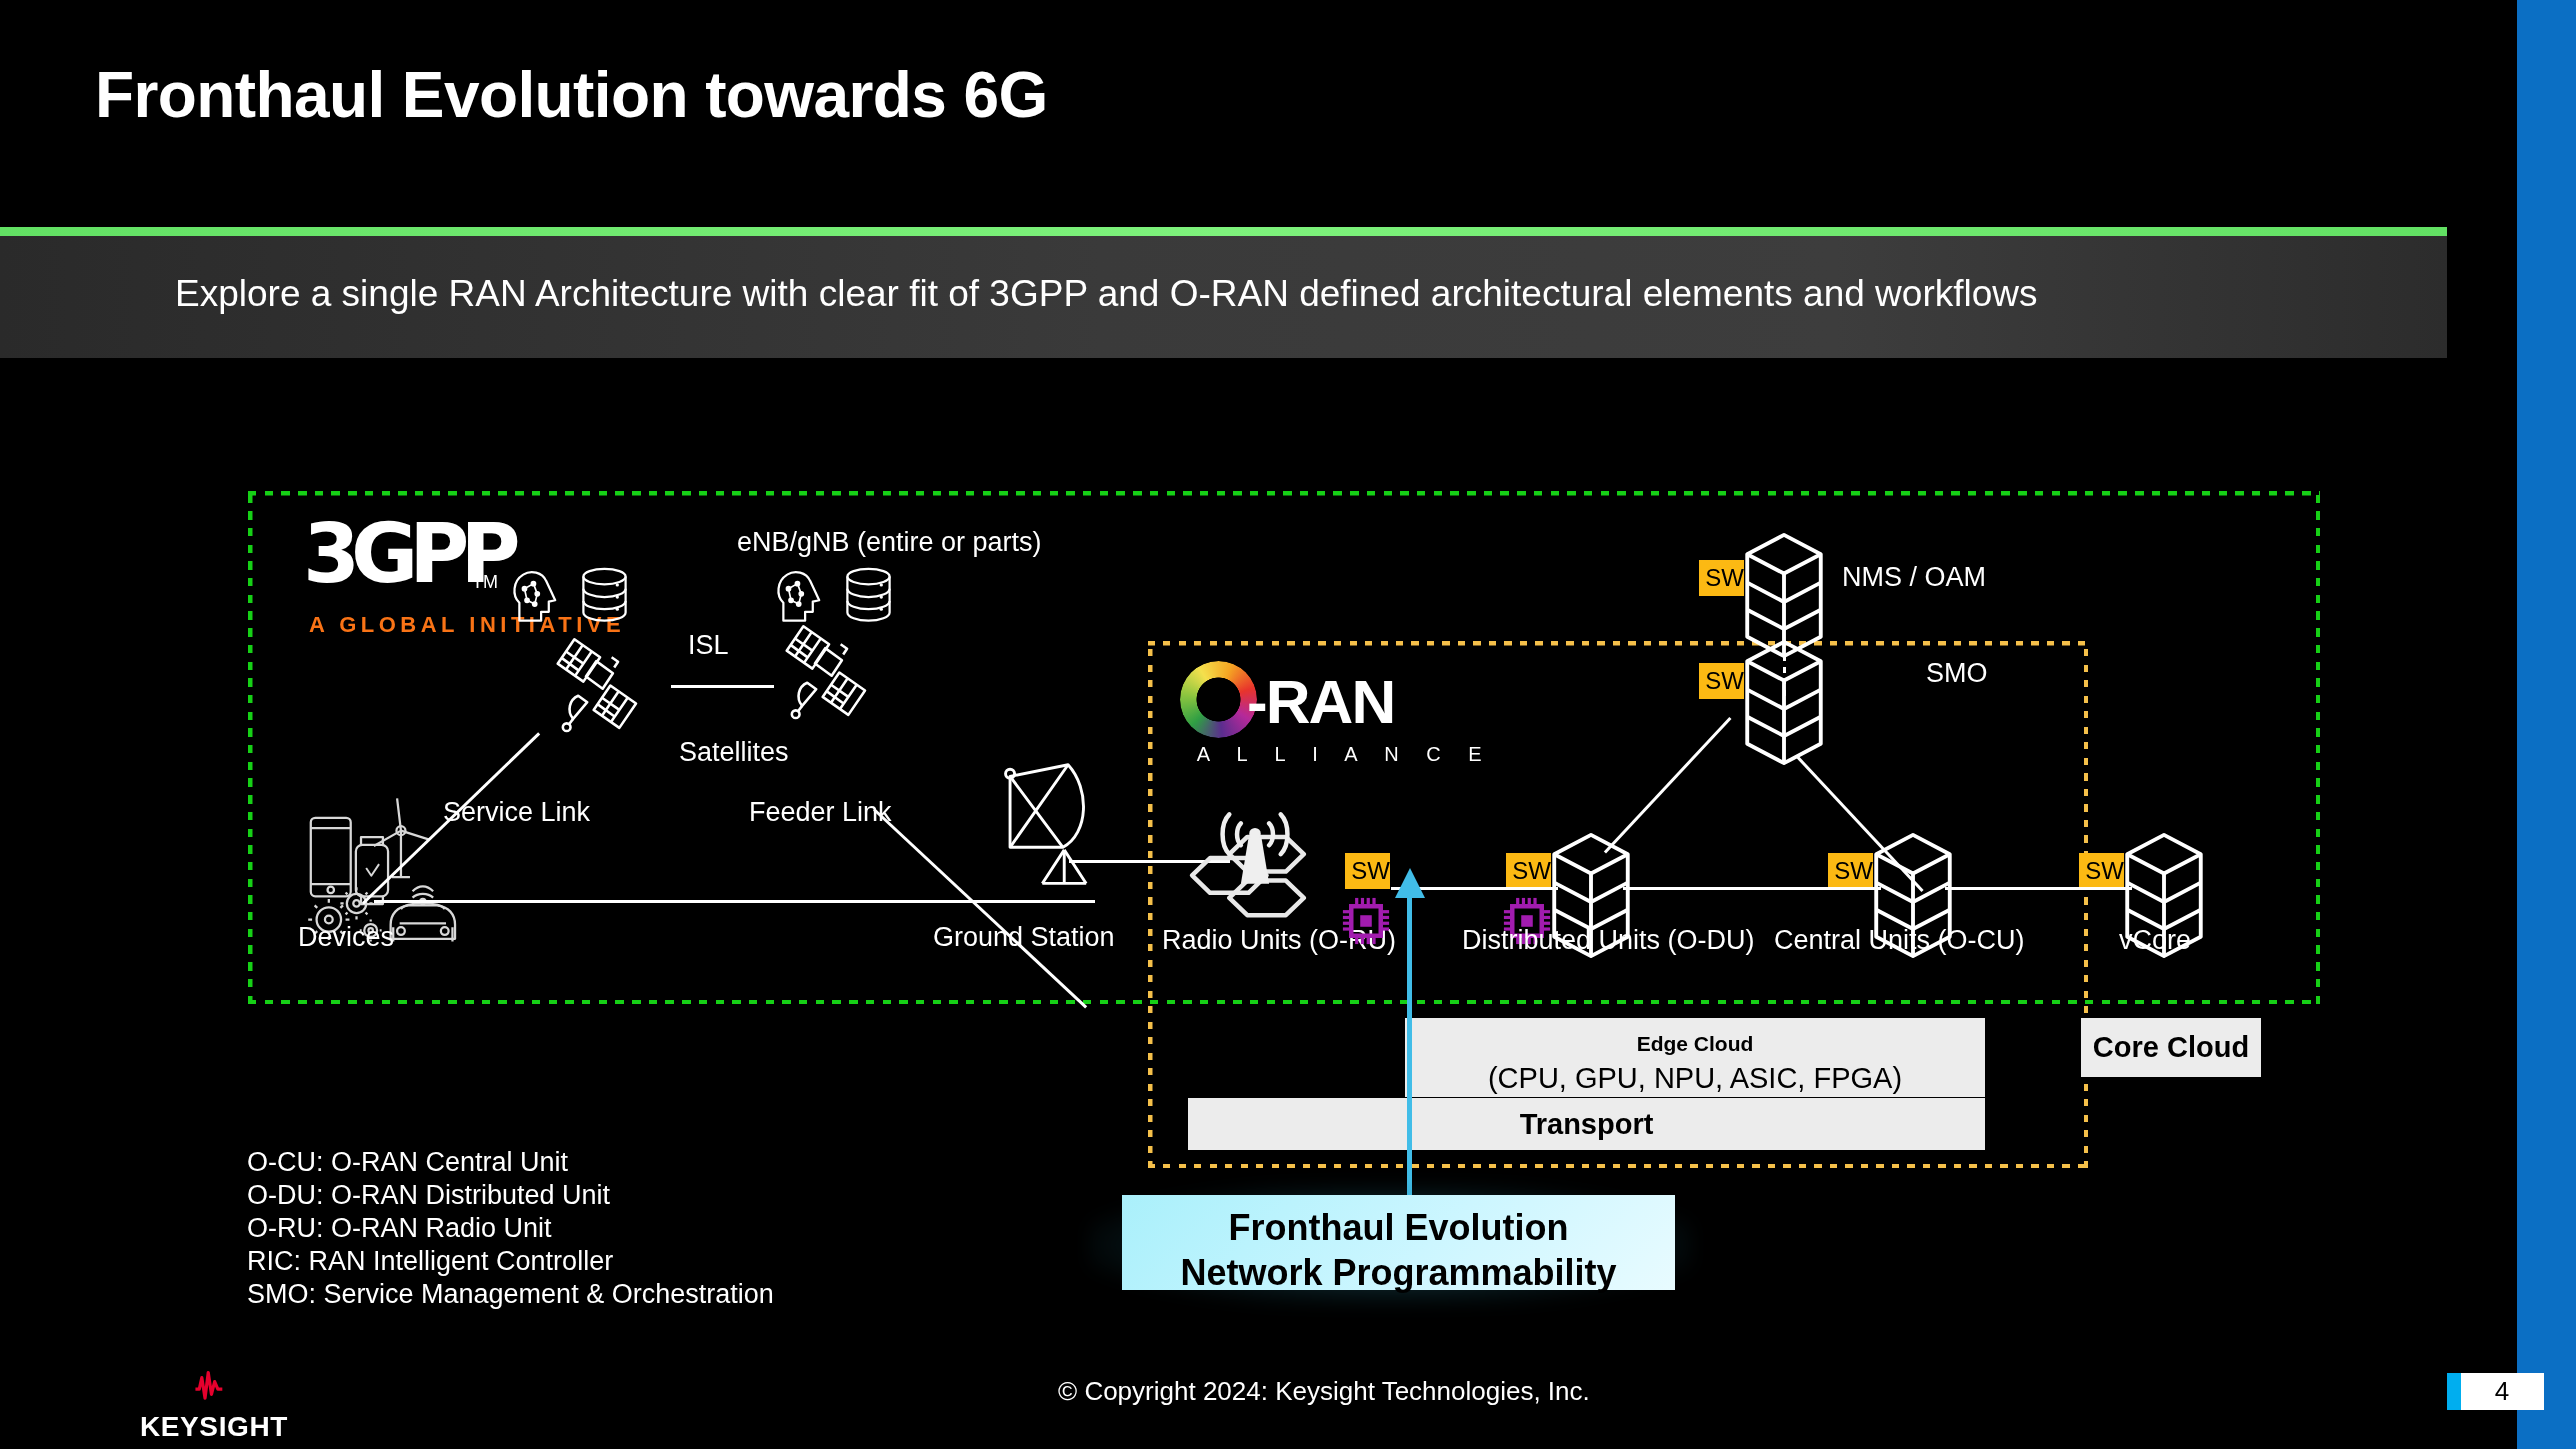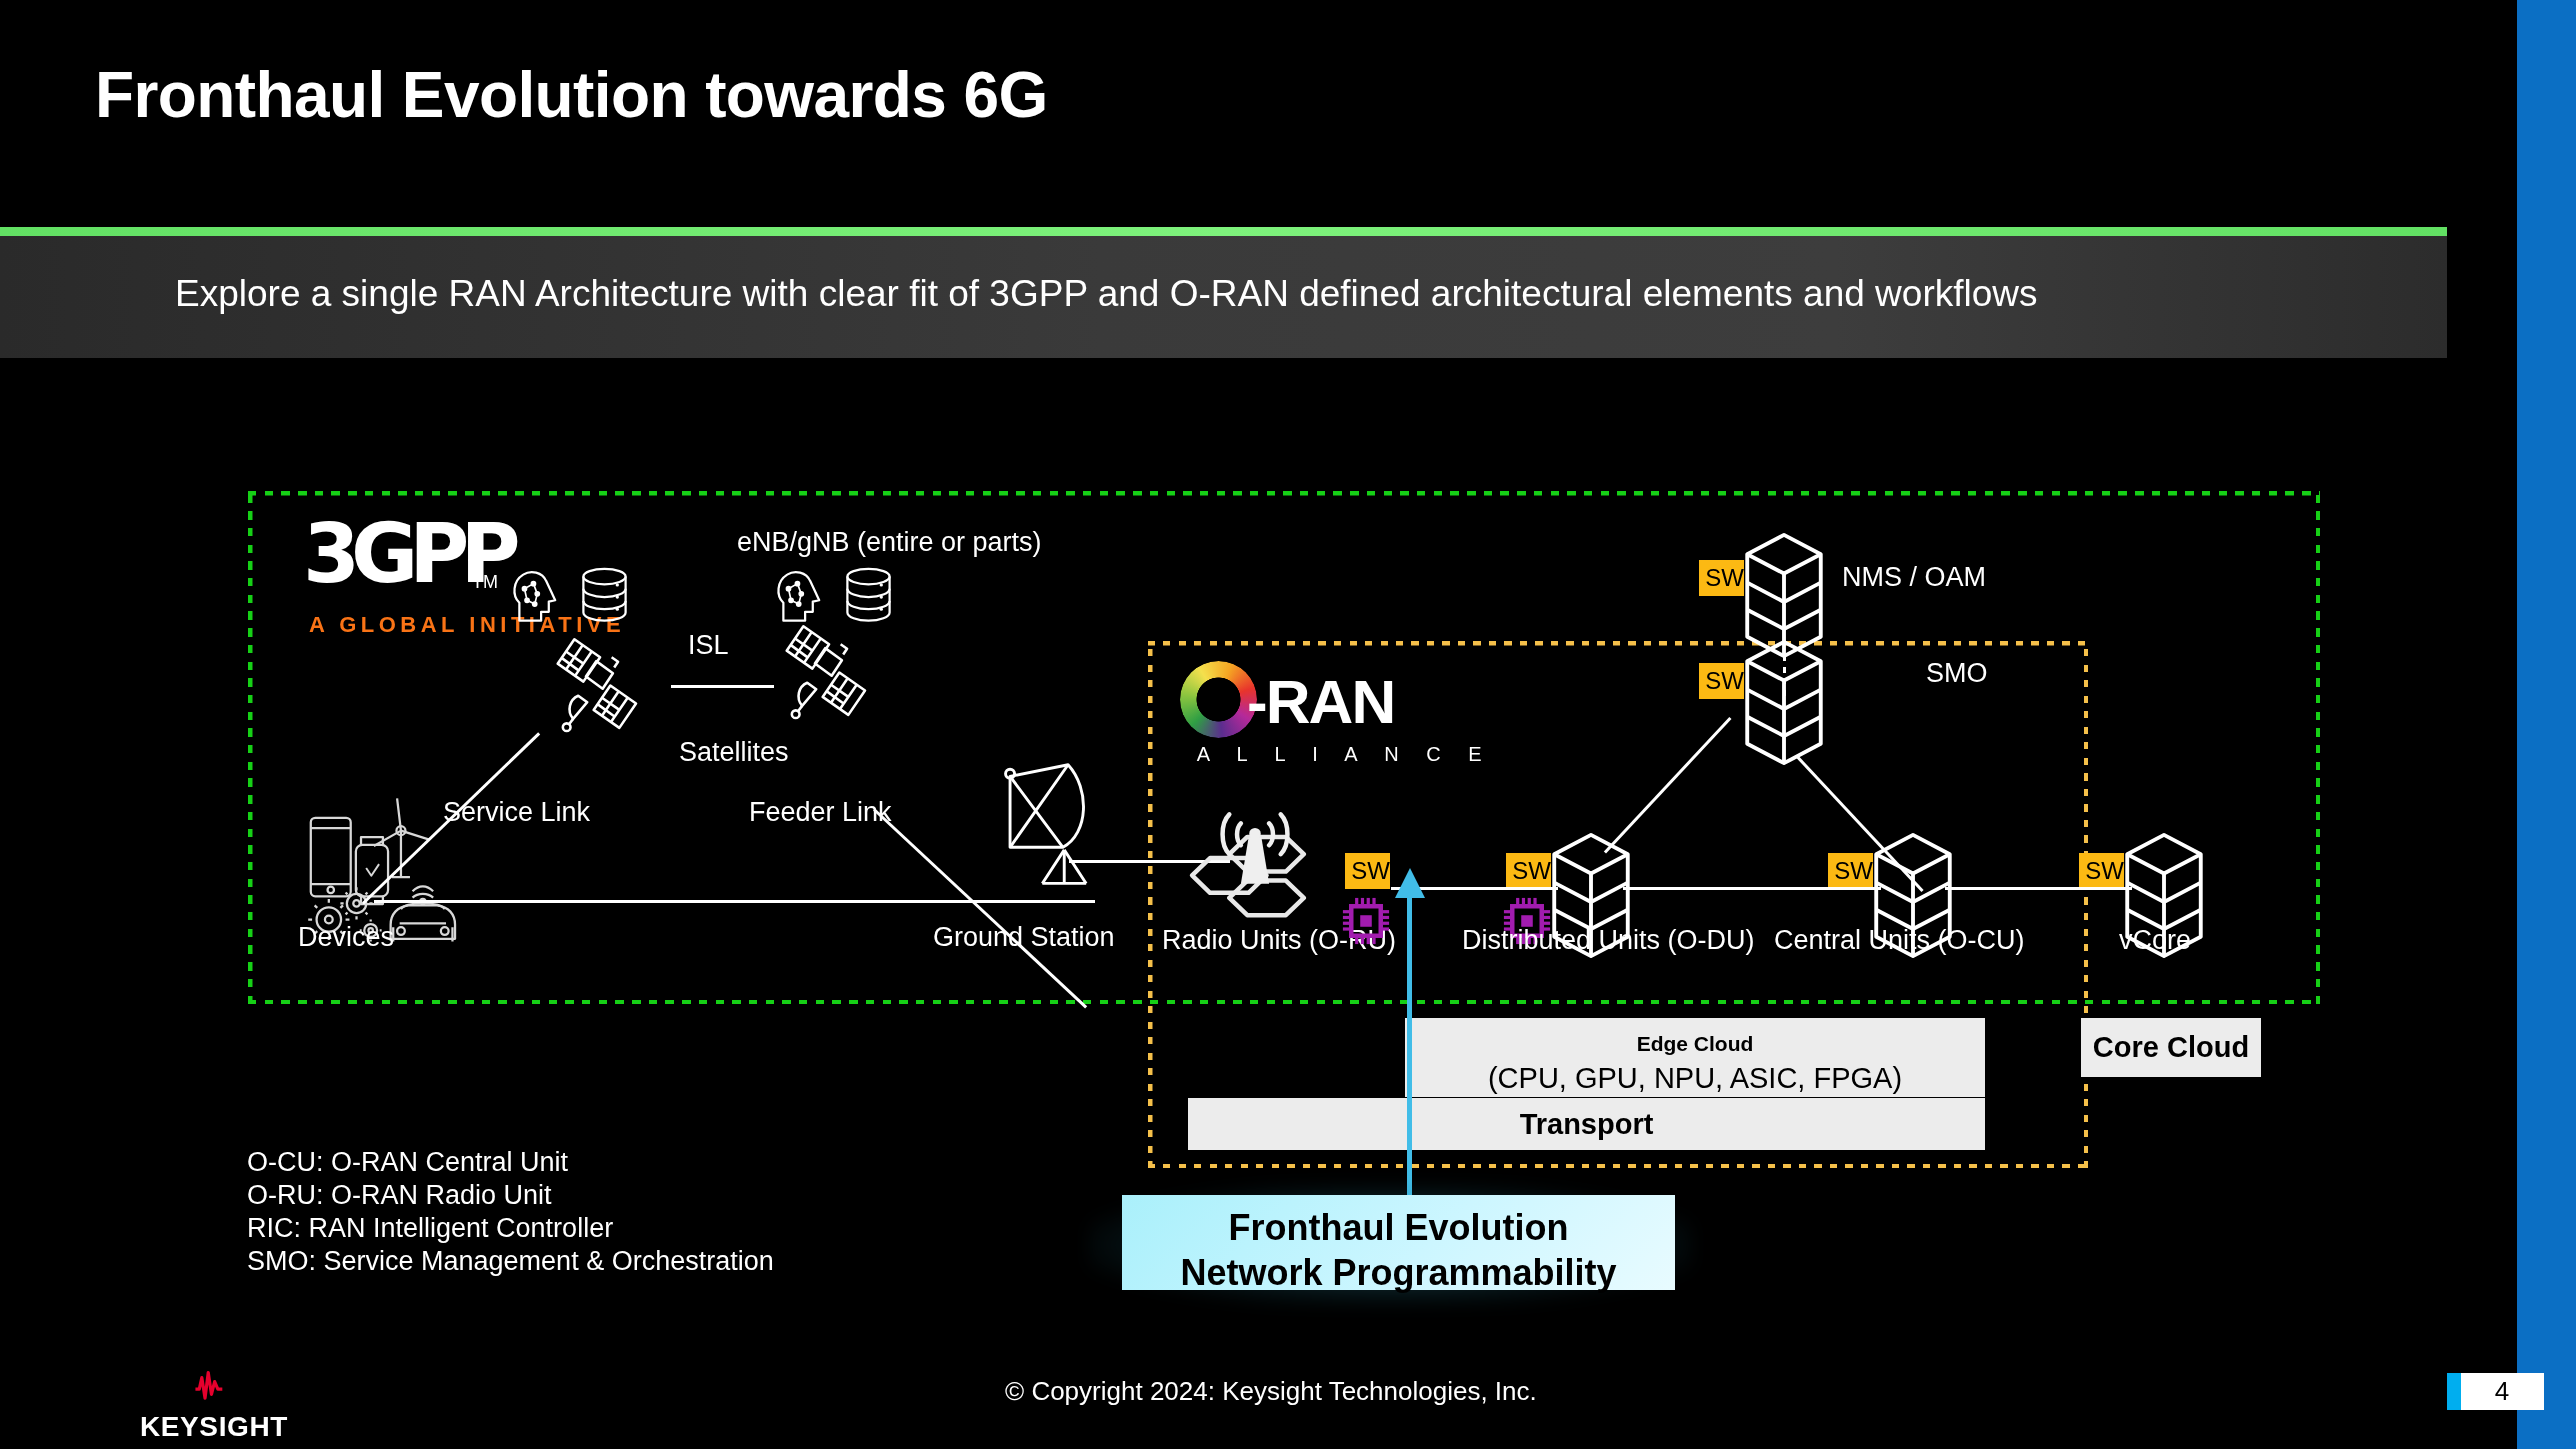--- a/index.html
+++ b/index.html
@@ -73,21 +73,21 @@
   #callout-arrowhead{left:1395px;top:868px;width:0;height:0;
       border-left:15px solid transparent;border-right:15px solid transparent;
       border-bottom:30px solid #41bde8;}
 
   
   #legend{left:247px;top:1146px;color:#fff;font-size:27px;line-height:33px;}
 
   
   #keysight{left:140px;top:1370px;display:flex;align-items:center;gap:9px;flex-direction:column;}
   #ks-word{color:#fff;font-size:28px;font-weight:bold;letter-spacing:0.6px;}
-  #copyright{left:1005px;top:1376px;color:#fff;font-size:26px;white-space:nowrap;}
+  #copyright{left:1058px;top:1376px;color:#fff;font-size:26px;white-space:nowrap;}
   #pagebadge{left:2447px;top:1373px;width:97px;height:37px;background:#fff;}
   #pagebadge .bluebar{position:absolute;left:0;top:0;width:14px;height:37px;background:#00aeef;}
   #pagebadge .num{position:absolute;left:14px;top:0;width:82px;height:37px;line-height:37px;
                   text-align:center;color:#000;font-size:26px;}
 
   
   #oran-logo{left:1180px;top:661px;}
   #oran-ring{position:absolute;left:0;top:0;width:77px;height:77px;border-radius:50%;
      background:conic-gradient(from 20deg,#f5a623,#e8342c,#b5299a,#5b2d8e,#2f9e44,#8bc53f,#f4e04d,#f5a623);
      -webkit-mask:radial-gradient(circle,transparent 40%,#000 41%);
@@ -475,20 +475,21 @@
   <div class="abs" id="callout-arrow"></div>
   <div class="abs" id="callout-arrowhead"></div>
   <div class="abs" id="callout-glow"></div>
   <div class="abs" id="callout">
     <div class="cl">Fronthaul Evolution</div>
     <div class="cl">Network Programmability</div>
   </div>
 
   <div class="abs" id="legend">
     <div>O-CU: O-RAN Central Unit</div>
+    <div>O-DU: O-RAN Distributed Unit</div>
     <div>O-RU: O-RAN Radio Unit</div>
     <div>RIC: RAN Intelligent Controller</div>
     <div>SMO: Service Management &amp; Orchestration</div>
   </div>
 
   <div class="abs" id="keysight">
     <svg width="40" height="32" viewBox="0 0 62 50">
       <path d="M2 30 L8 30 L12 12 L17 44 L22 4 L27 38 L32 18 L37 30 L44 30" fill="none" stroke="#e6002d" stroke-width="5" stroke-linejoin="round"></path>
     </svg>
     <span id="ks-word">KEYSIGHT</span>

